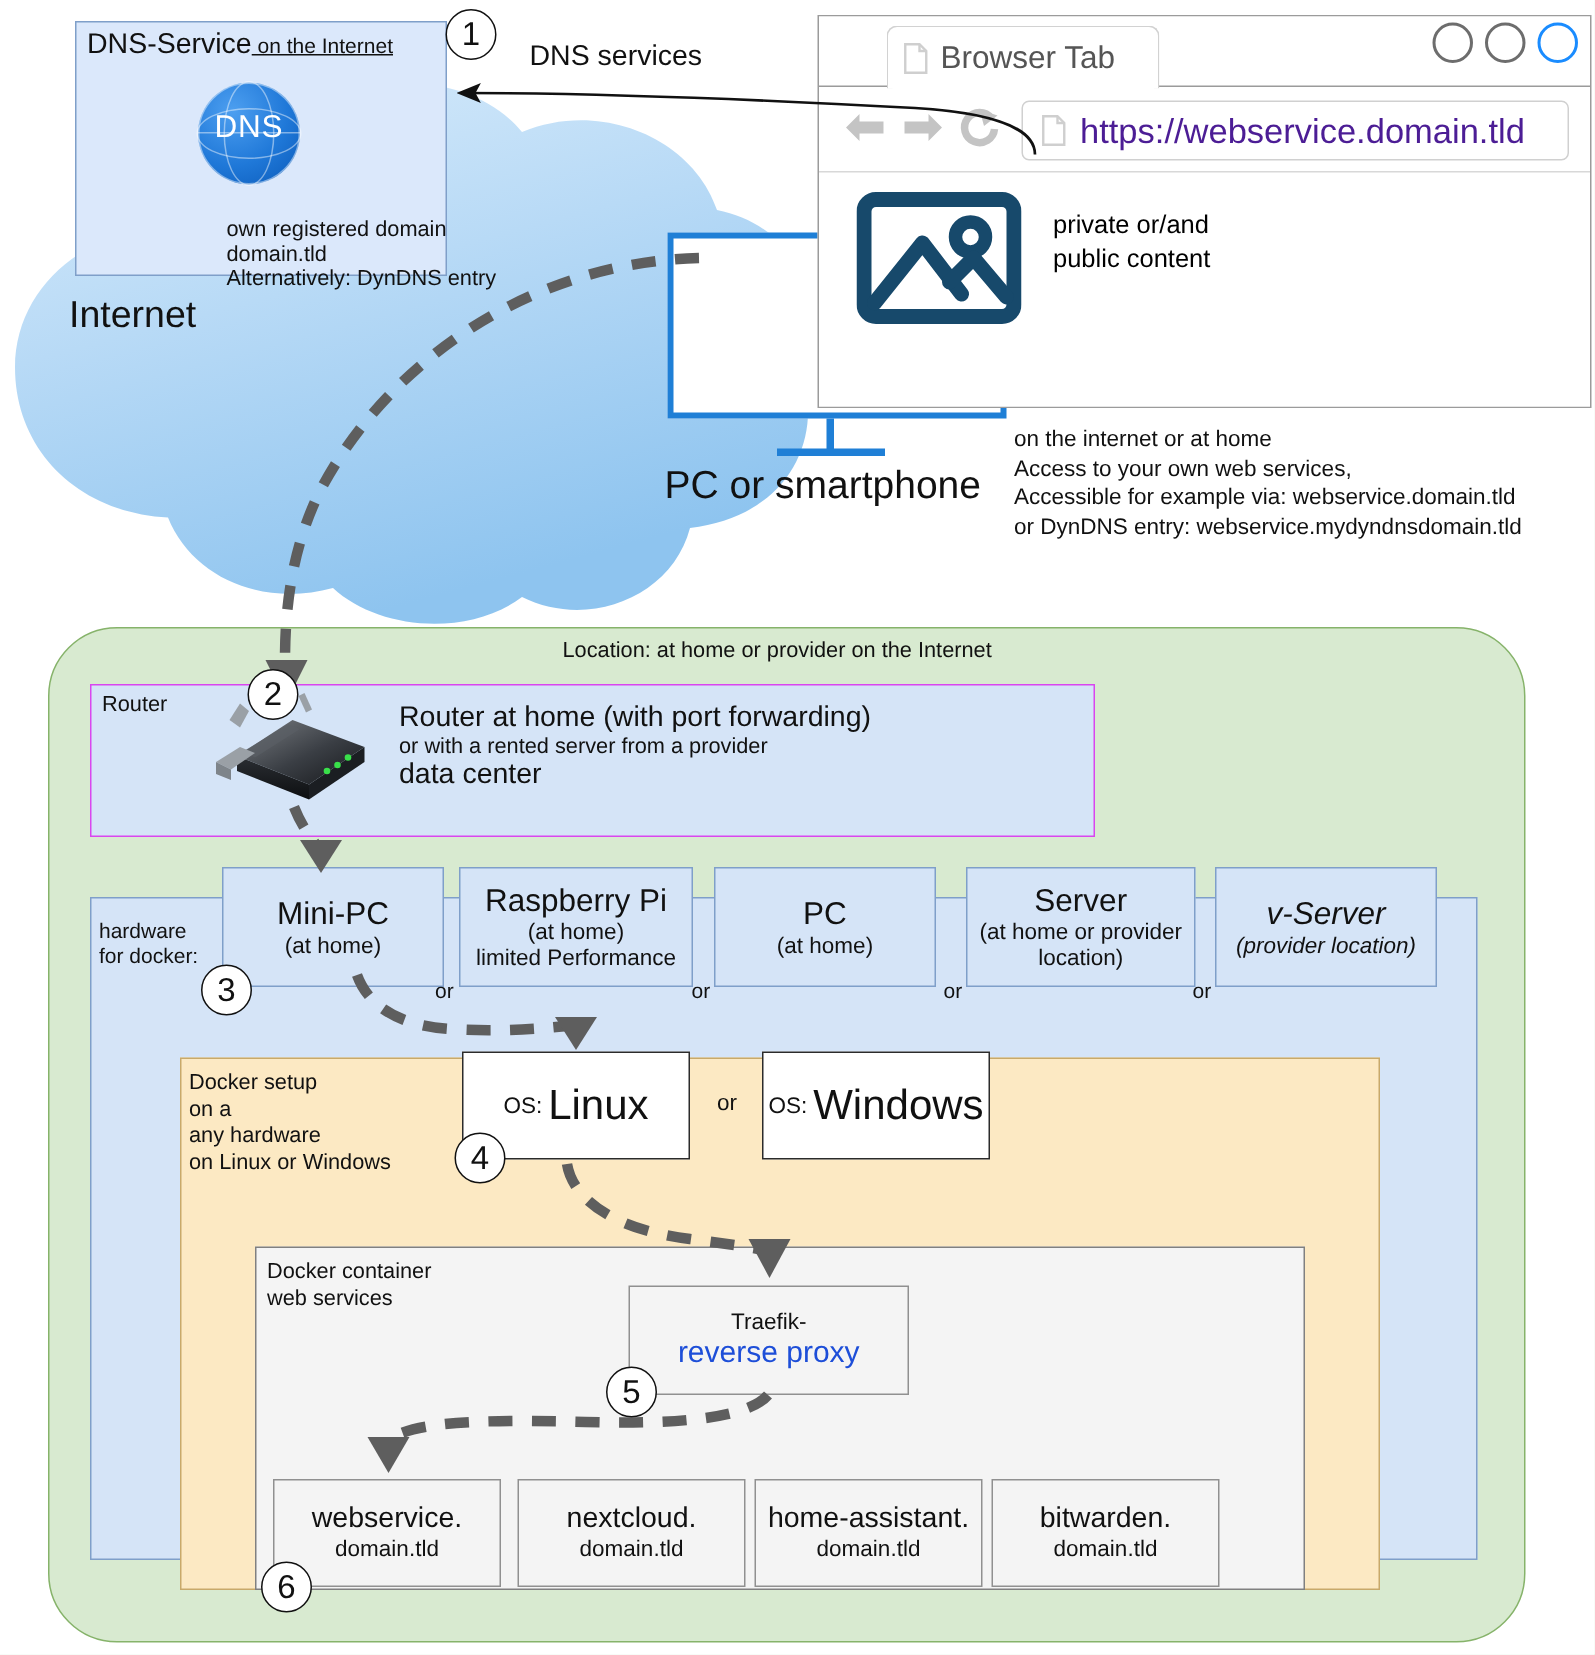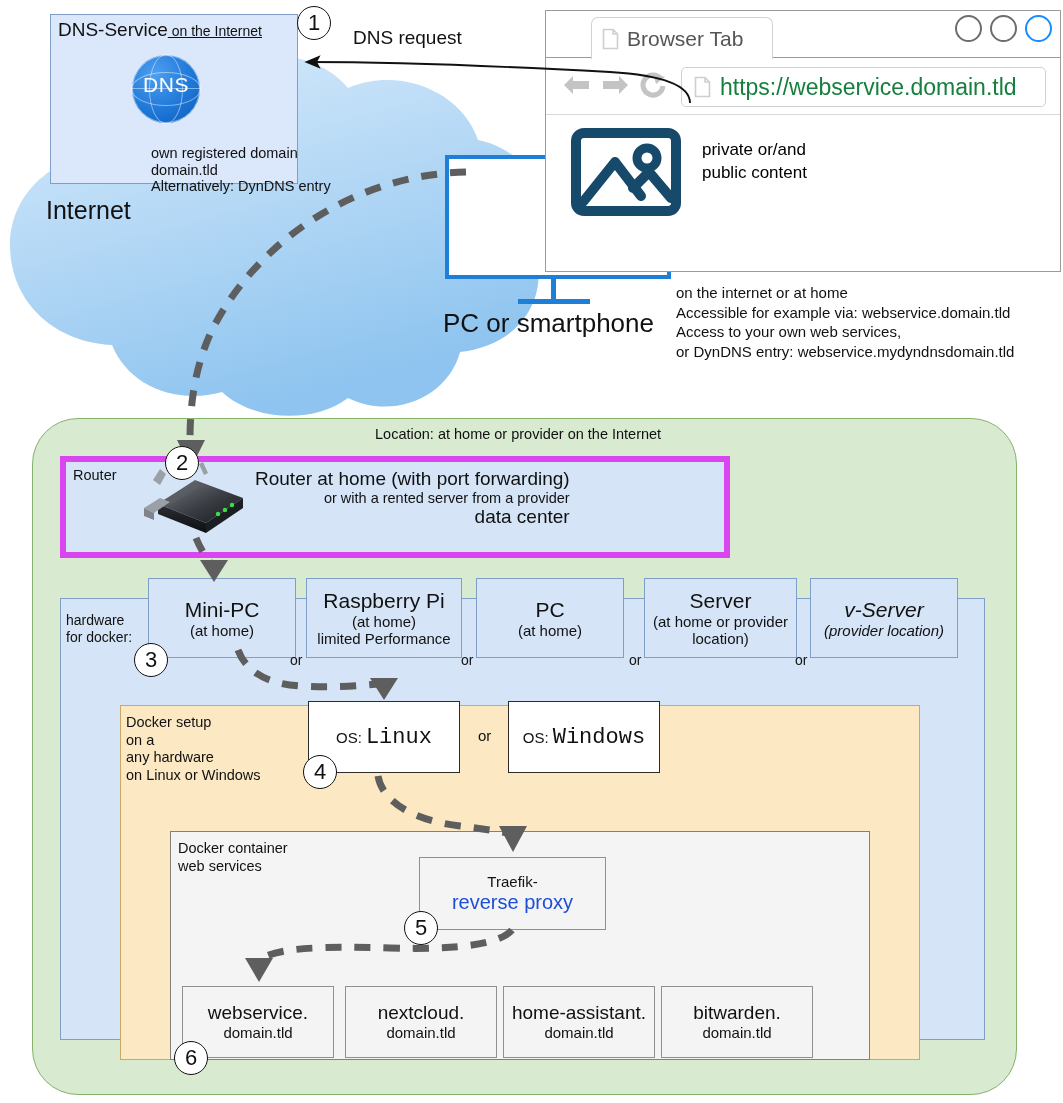--- a/index.html
+++ b/index.html
@@ -32,61 +32,61 @@
   #b-tab .tabtext{font-size:21px;color:#555;}
   .docglyph{width:17px;height:22px;position:relative;flex:0 0 auto;}
   .docglyph svg{display:block;}
   #b-dots{position:absolute;right:8px;top:4px;display:flex;gap:8px;}
   .wdot{width:27px;height:27px;border-radius:50%;border:2px solid #6d6d6d;box-sizing:border-box;}
   .wdot.blue{border-color:#1a8cff;}
   #b-navbar{position:absolute;left:0;top:47px;width:100%;height:57px;border-bottom:1px solid #d8d8d8;box-sizing:border-box;}
   #nav-icons{position:absolute;left:14px;top:12px;display:flex;align-items:center;gap:6px;}
   #urlbar{position:absolute;left:135px;top:9px;right:14px;height:40px;border:1px solid #d0d0d0;border-radius:5px;background:#fff;
     display:flex;align-items:center;gap:9px;padding:0 12px;box-sizing:border-box;}
-  #urlbar .utext{font-size:23px;color:#15803d;}
+  #urlbar .utext{font-size:23px;color:#4c1d95;}
   #b-content{position:absolute;left:0;top:105px;right:0;bottom:0;background:#fff;}
   #pic-icon{position:absolute;left:25px;top:12px;}
   #content-text{position:absolute;left:156px;top:22px;font-size:17px;color:#000000;line-height:23px;}
 
   
   #monitor{left:445px;top:155px;width:226px;height:124px;border:4px solid #1f7fd6;box-sizing:border-box;z-index:10;background:#fff;}
   #mon-neck{left:551px;top:279px;width:5px;height:22px;background:#1f7fd6;z-index:10;}
   #mon-base{left:518px;top:299px;width:72px;height:5px;background:#1f7fd6;z-index:10;}
   #pc-label{left:443px;top:308px;font-size:26px;color:#111;z-index:25;}
   #pc-note{left:676px;top:283px;font-size:15px;color:#111;line-height:19.5px;white-space:nowrap;z-index:25;}
 
   
   #green{left:32px;top:418px;width:985px;height:677px;background:#d8ead0;border:1px solid #86b36a;border-radius:46px;box-sizing:border-box;z-index:5;}
   #green-title{left:375px;top:426px;font-size:14.5px;color:#111;z-index:8;}
 
   
-  #router-band{left:60px;top:456px;width:670px;height:102px;background:#d5e4f7;border:6px solid #d946ef;box-sizing:border-box;z-index:8;}
+  #router-band{left:60px;top:456px;width:670px;height:102px;background:#d5e4f7;border:1px solid #d946ef;box-sizing:border-box;z-index:8;}
   #router-band .caption{position:absolute;left:7px;top:5px;font-size:14.5px;color:#111;}
-  #router-text{left:255px;top:468px;z-index:10;text-align:right;}
+  #router-text{left:266px;top:468px;z-index:10;}
   #router-text .l1{font-size:19px;color:#111;}
   #router-text .l2{font-size:14.5px;color:#111;}
   #router-text .l3{font-size:19px;color:#111;}
   #router-img{left:140px;top:460px;width:110px;height:82px;z-index:10;}
 
   
   #hw-band{left:60px;top:598px;width:925px;height:442px;background:#d5e4f7;border:1px solid #7f9fc9;box-sizing:border-box;z-index:8;}
   #hw-caption{left:66px;top:612px;font-size:14px;color:#111;line-height:17px;z-index:12;}
   .hwbox{position:absolute;top:578px;height:80px;background:#d5e4f7;border:1px solid #7f9fc9;box-sizing:border-box;z-index:12;
     display:flex;flex-direction:column;align-items:center;justify-content:center;text-align:center;}
   .hwbox .t1{font-size:21px;color:#111;line-height:24px;}
   .hwbox .t2{font-size:15px;color:#111;line-height:17px;}
   .orsep{position:absolute;top:652px;font-size:14px;color:#111;z-index:14;}
 
   
   #orange{left:120px;top:705px;width:800px;height:355px;background:#fce9c3;border:1px solid #c8a96a;box-sizing:border-box;z-index:10;}
   #orange-caption{left:126px;top:714px;font-size:14.5px;color:#111;line-height:17.5px;z-index:14;}
   .osbox{position:absolute;top:701px;height:72px;background:#fff;border:1px solid #2b2b2b;box-sizing:border-box;
     display:flex;align-items:center;justify-content:center;z-index:16;}
   .osbox .pfx{font-size:15px;color:#111;}
-  .osbox .nm{font-size:22px;color:#111;margin-left:4px;font-family:Liberation Mono, monospace;}
+  .osbox .nm{font-size:28px;color:#111;margin-left:4px;}
   #os-or{left:478px;top:727px;font-size:15px;color:#111;z-index:18;}
 
   
   #gray{left:170px;top:831px;width:700px;height:229px;background:#f4f4f4;border:1px solid #808080;box-sizing:border-box;z-index:12;}
   #gray-caption{left:178px;top:840px;font-size:14.5px;color:#111;line-height:17.5px;z-index:16;}
   #traefik{left:419px;top:857px;width:187px;height:73px;background:#f4f4f4;border:1px solid #909090;box-sizing:border-box;z-index:18;
     display:flex;flex-direction:column;align-items:center;justify-content:center;}
   #traefik .t1{font-size:15px;color:#111;line-height:18px;}
   #traefik .t2{font-size:20px;color:#1d4ed8;line-height:23px;}
   .svcbox{position:absolute;top:986px;height:72px;background:#f4f4f4;border:1px solid #909090;box-sizing:border-box;
@@ -153,22 +153,22 @@
     </div>
   </div>
   <div id="internet-label" class="abs">Internet</div>
 
   <div id="monitor" class="abs"></div>
   <div id="mon-neck" class="abs"></div>
   <div id="mon-base" class="abs"></div>
   <div id="pc-label" class="abs">PC or smartphone</div>
   <div id="pc-note" class="abs">
     <div>on the internet or at home</div>
+    <div>Access to your own web services,</div>
     <div>Accessible for example via: webservice.domain.tld</div>
-    <div>Access to your own web services,</div>
     <div>or DynDNS entry: webservice.mydyndnsdomain.tld</div>
   </div>
 
   <div id="browser" class="abs">
     <div id="b-tabstrip">
       <div id="b-tab">
         <span class="docglyph">
           <svg width="17" height="22" viewBox="0 0 17 22">
               <path d="M1.5 1.5 H11 L15.5 6 V20.5 H1.5 Z" fill="#fff" stroke="#cfcfcf" stroke-width="1.6"></path>
               <path d="M11 1.5 V6 H15.5" fill="none" stroke="#cfcfcf" stroke-width="1.6"></path>
@@ -382,21 +382,21 @@
     </g>
 
     <g stroke="#5e5e5e" stroke-width="7" fill="none" stroke-dasharray="16,13">
       <path d="M512,930 C500,944 460,950 390,948 C320,946 280,948 262,958"></path>
     </g>
     <g>
       <path d="M245,958 L273,958 L259,982 Z" fill="#5e5e5e"></path>
     </g>
   </svg>
 
-  <div id="dnsreq-label" class="abs">DNS request</div>
+  <div id="dnsreq-label" class="abs">DNS services</div>
 
   <div class="badge" id="badge1">1</div>
   <div class="badge" id="badge2">2</div>
   <div class="badge" id="badge3">3</div>
   <div class="badge" id="badge4">4</div>
   <div class="badge" id="badge5">5</div>
   <div class="badge" id="badge6">6</div>
 
 </div>
 

